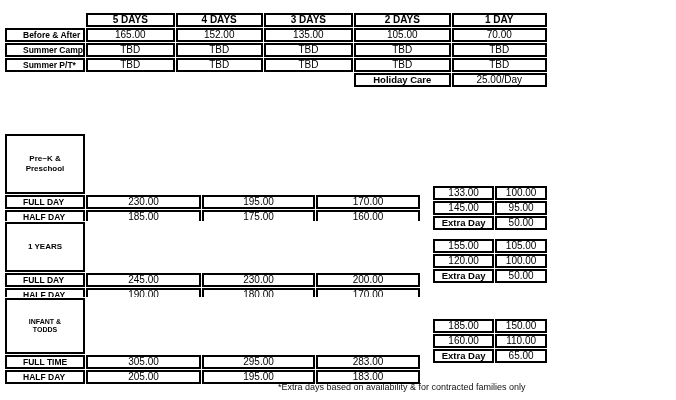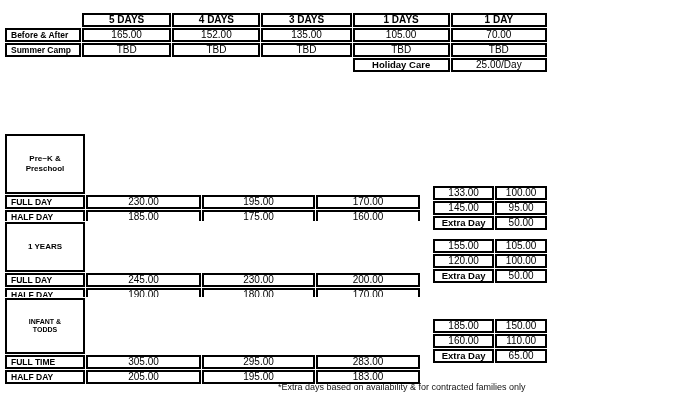--- a/index.html
+++ b/index.html
@@ -11,21 +11,21 @@
     position:absolute; border-collapse:separate; border-spacing:1px;
     table-layout:fixed; background:#fff;
   }
   .tbl td {
     border:2px solid #000; height:10px; line-height:10px; font-size:10px;
     text-align:center; padding:0; overflow:hidden; white-space:nowrap;
     vertical-align:middle;
   }
   .tbl td.empty { border:none; background:transparent; }
   .tbl td.h   { font-weight:bold; font-size:10px; }
-  .tbl td.lbl { font-weight:bold; font-size:8.5px; text-align:left; padding-left:4px;margin-top:24px; }
+  .tbl td.lbl { font-weight:bold; font-size:8.5px; text-align:left; padding-left:16px;margin-top:24px; }
   .tbl td.lblc{ font-weight:bold; font-size:9.5px; }
   .tbl td.title { font-weight:bold; font-size:8px; line-height:10px; height:auto; padding:18px 0; }
   .title .tl { display:block; }
   table.s3 td.title { font-size:7px; line-height:8px; }
   .footnote { position:absolute; left:278px; top:382px; font-size:9px; line-height:11px; color:#111; }
 </style>
 </head>
 <body>
 
 <div class="canvas">
@@ -38,40 +38,48 @@
       <col style="width:116px">
         <col style="width:115px">
         <col style="width:120px">
     </colgroup>
     <tbody>
         <tr>
       <td class="empty"></td>
       <td class="h">5 DAYS</td>
       <td class="h">4 DAYS</td>
       <td class="h">3 DAYS</td>
-      <td class="h">1 DAYS</td>
+      <td class="h">2 DAYS</td>
       <td class="h">1 DAY</td>
     </tr>
     <tr>
       <td class="lbl">Before &amp; After</td>
       <td>165.00</td>
       <td>152.00</td>
       <td>135.00</td>
       <td>105.00</td>
       <td>70.00</td>
     </tr>
     <tr>
       <td class="lbl">Summer Camp</td>
       <td>TBD</td>
       <td>TBD</td>
       <td>TBD</td>
       <td>TBD</td>
       <td>TBD</td>
     </tr>
     <tr>
+      <td class="lbl">Summer P/T*</td>
+      <td>TBD</td>
+      <td>TBD</td>
+      <td>TBD</td>
+      <td>TBD</td>
+      <td>TBD</td>
+    </tr>
+    <tr>
       <td class="empty"></td>
       <td class="empty"></td>
       <td class="empty"></td>
       <td class="empty"></td>
       <td class="lblc">Holiday Care</td>
       <td>25.00/Day</td>
     </tr>
   </tbody>
     </table>
 

